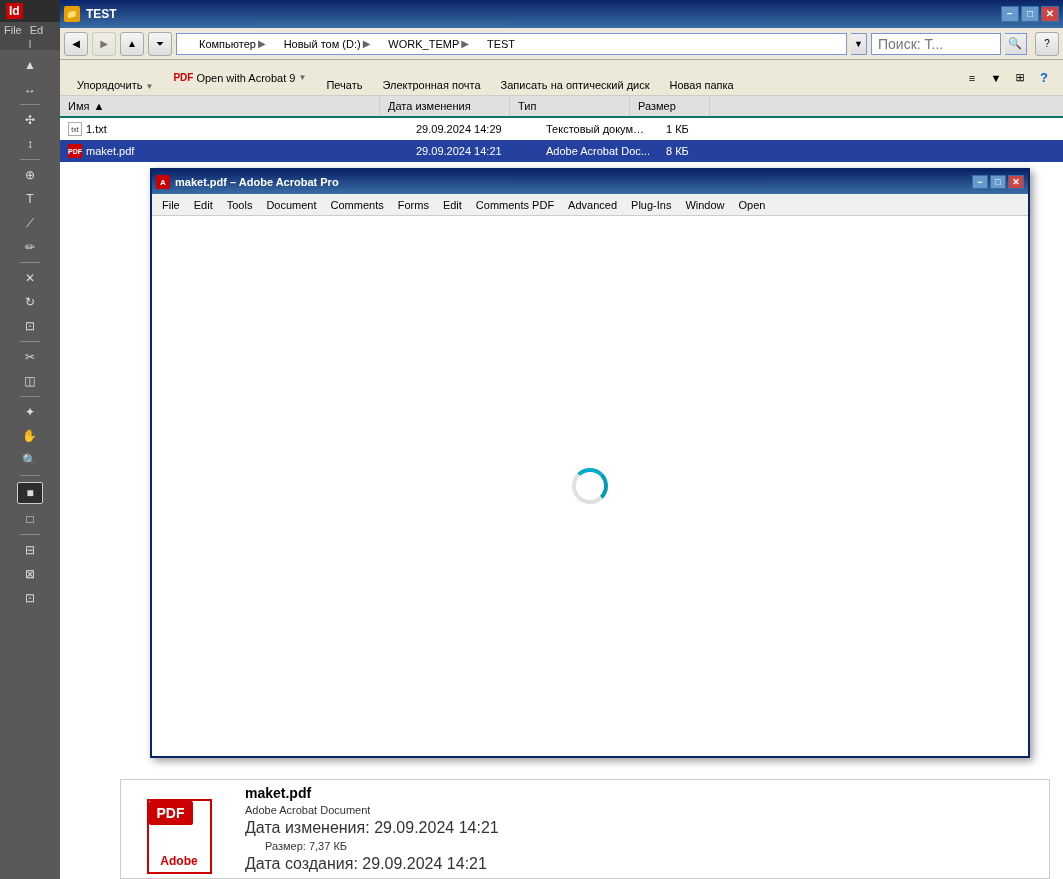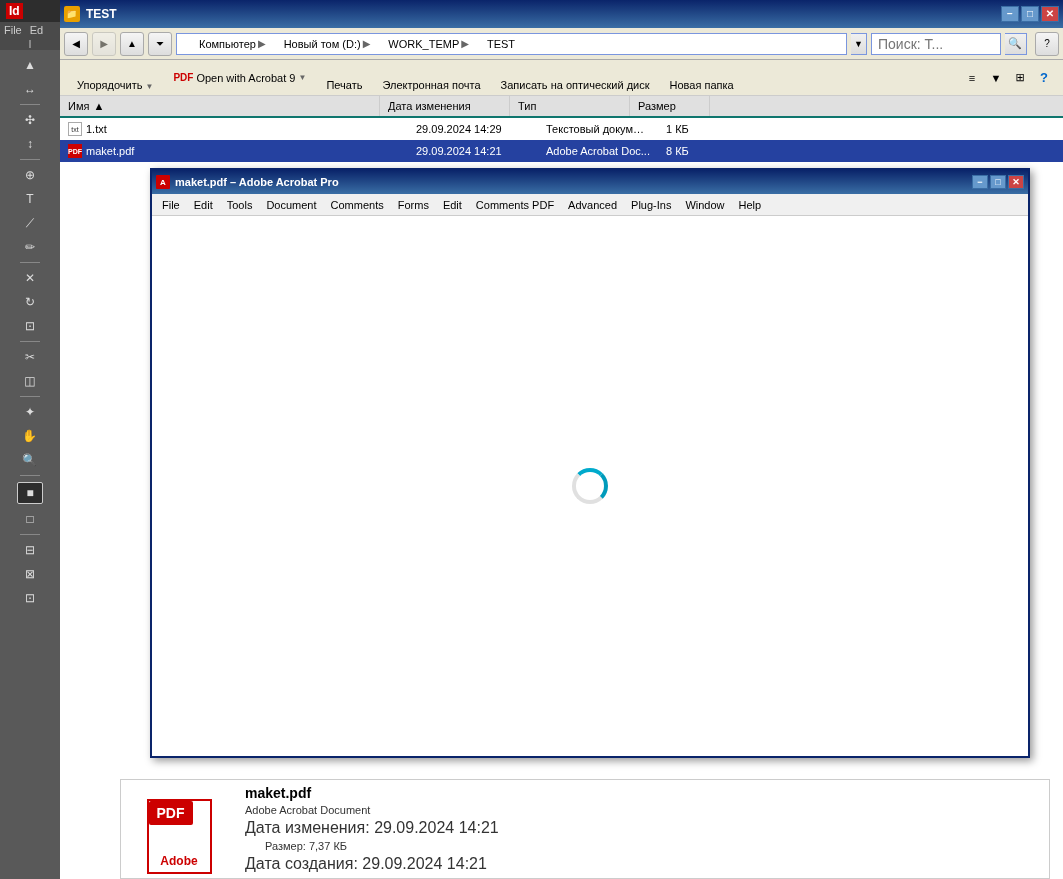--- a/index.html
+++ b/index.html
@@ -566,21 +566,21 @@
       <div class="menu-item">Edit</div>
       <div class="menu-item">Tools</div>
       <div class="menu-item">Document</div>
       <div class="menu-item">Comments</div>
       <div class="menu-item">Forms</div>
       <div class="menu-item">Edit</div>
       <div class="menu-item">Comments PDF</div>
       <div class="menu-item">Advanced</div>
       <div class="menu-item">Plug-Ins</div>
       <div class="menu-item">Window</div>
-      <div class="menu-item">Help</div>
+      <div class="menu-item">Open</div>
       <div style="position:absolute;right:8px;top:46px;width:14px;height:14px;background:#f0f0f0;border:1px solid #ccc;display:flex;align-items:center;justify-content:center;font-size:9px;cursor:pointer;">✕</div>
     </div>
 
     <div class="acrobat-content">
       <div class="spinner"></div>
     </div>
   </div>
 
   <div class="bottom-info">
     <div class="pdf-big-icon">

